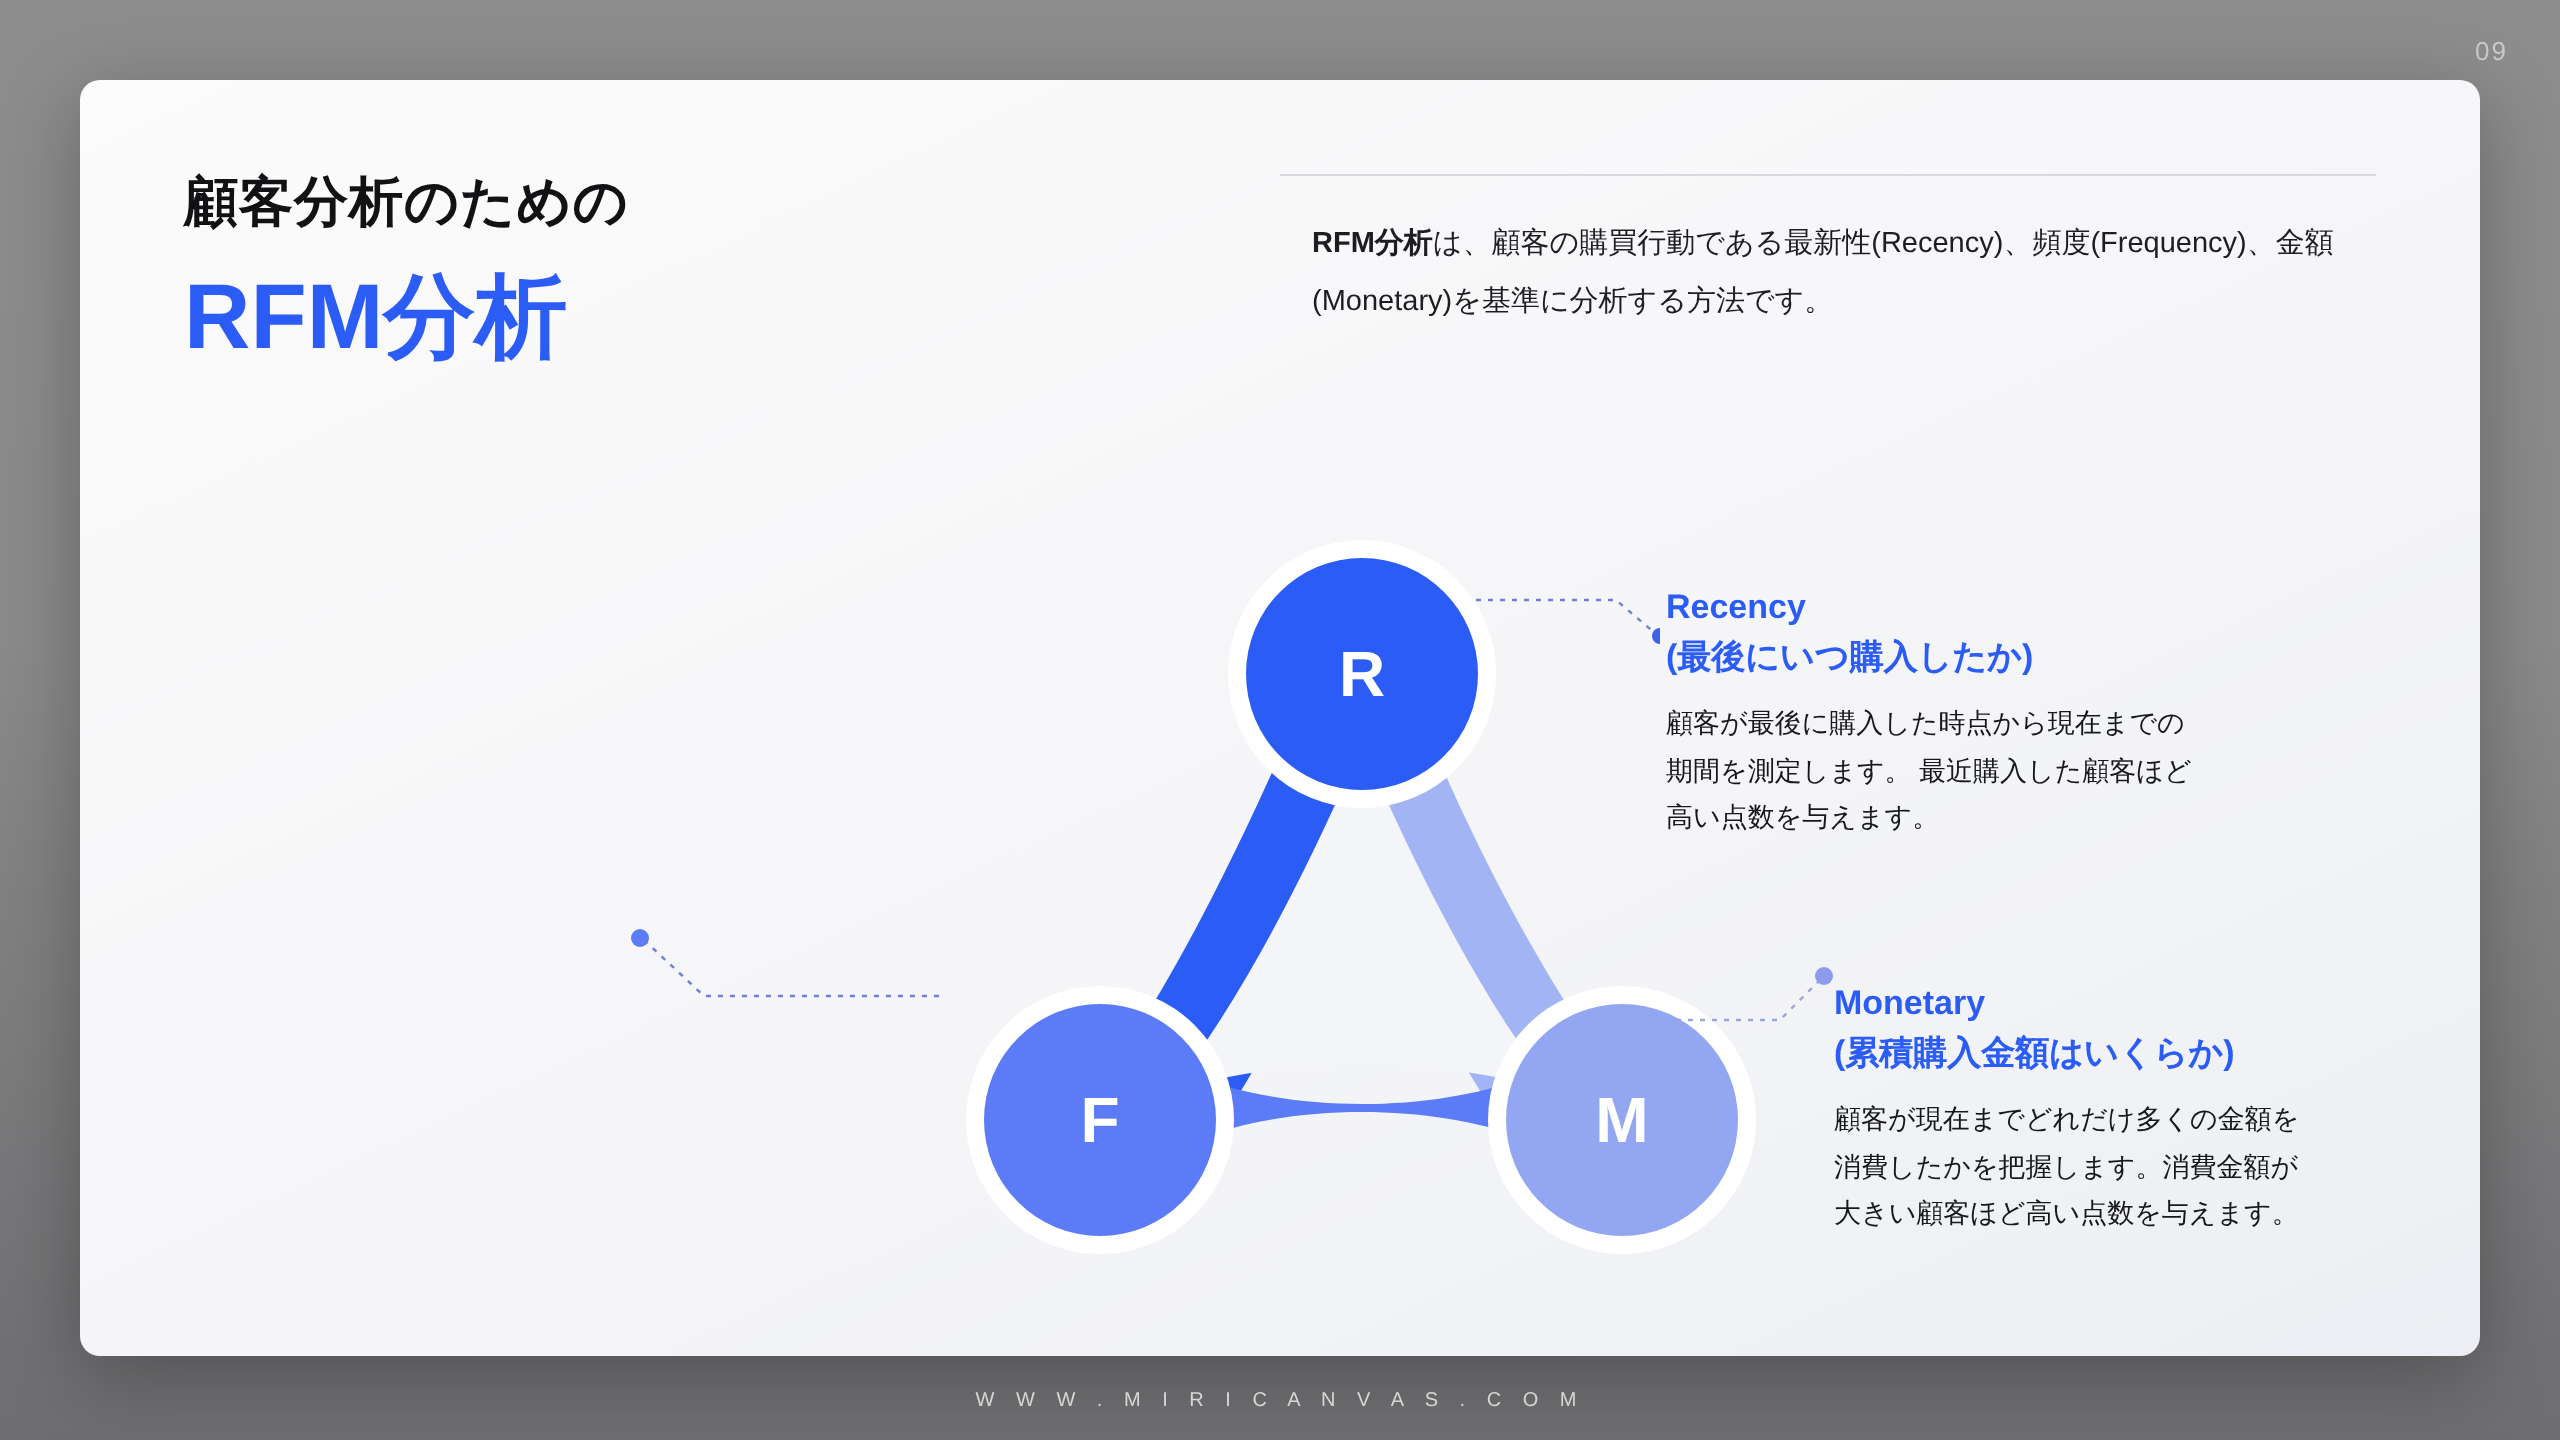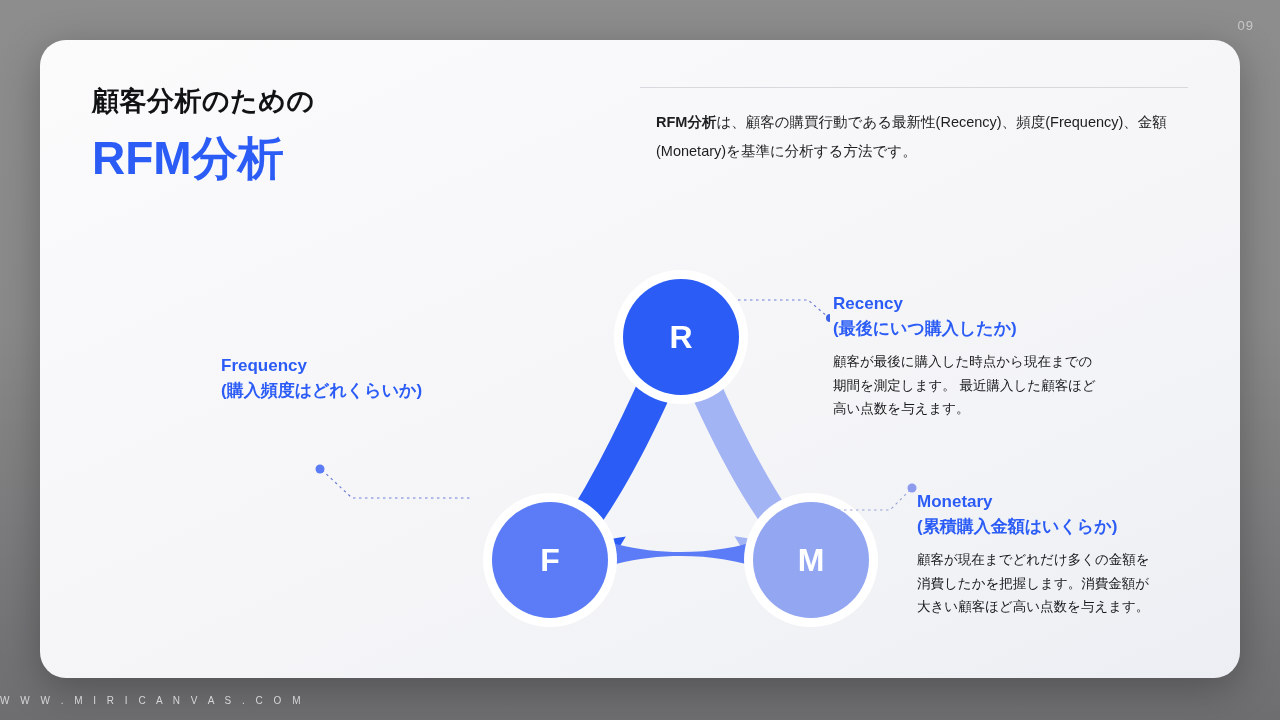--- a/index.html
+++ b/index.html
@@ -25,37 +25,37 @@
     color: #c9c9c9;
     font-weight: 400;
   }
 
   
   .footer {
     position: absolute;
     left: 0;
     right: 0;
     bottom: 14px;
-    text-align: left;
+    text-align: center;
     font-size: 10px;
     letter-spacing: 4px;
     color: #d6d6d6;
     font-weight: 400;
     margin-top: 21px;
   }
 
   
   .slide-card {
     position: absolute;
     left: 40px;
     top: 40px;
     width: 1200px;
     height: 638px;
     background: linear-gradient(155deg, #fbfbfc 0%, #f7f7f9 40%, #f2f3f6 75%, #eceef3 100%);
-    border-radius: 26px;
+    border-radius: 10px;
     box-shadow: 0 10px 40px rgba(0,0,0,0.28);
     overflow: hidden;
   }
 
   
   .title-block {
     position: absolute;
     left: 52px;
     top: 45px;
   }
@@ -233,19 +233,17 @@
 
   <div class="info info-monetary">
     <p class="info-title">Monetary
 (累積購入金額はいくらか)</p>
     <p class="info-body">顧客が現在までどれだけ多くの金額を
 消費したかを把握します。消費金額が
 大きい顧客ほど高い点数を与えます。</p>
   </div>
 
   <div class="info info-frequency">
-    <p class="info-title">Frequency
-(購入頻度はどれくらいか)</p>
   </div>
 
 </div>
 
 <div class="footer">W W W . M I R I C A N V A S . C O M</div>
 
 </body></html>

